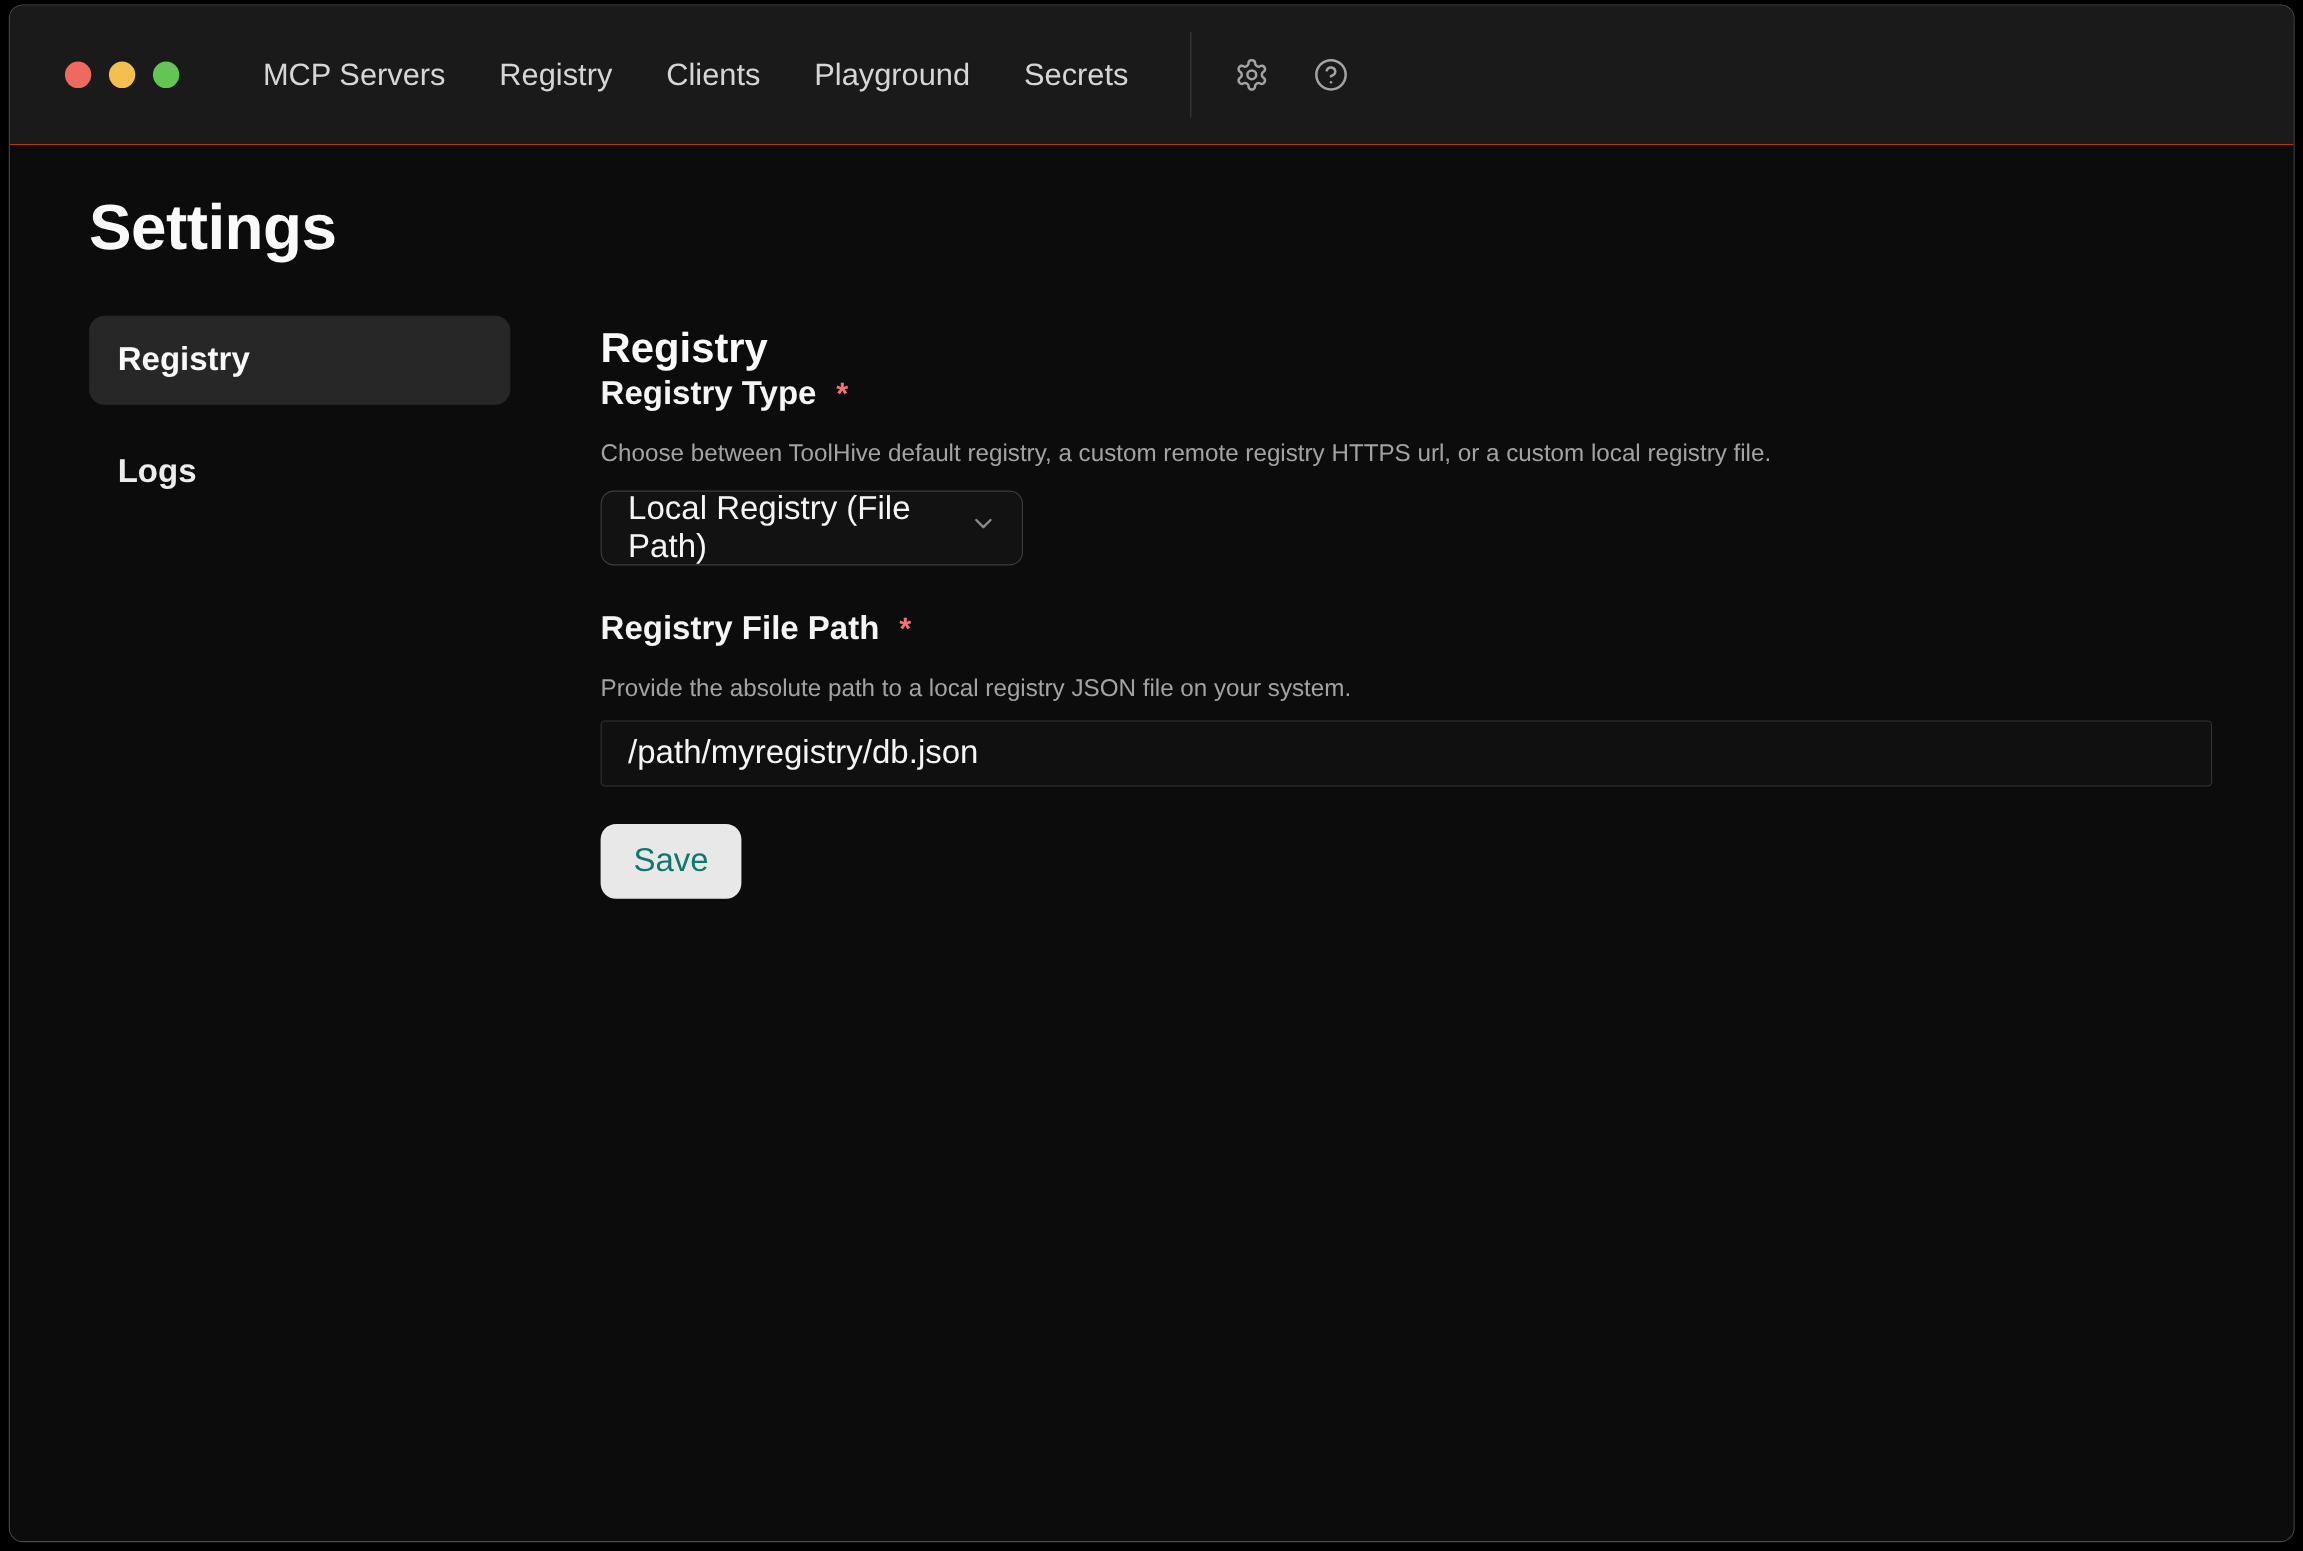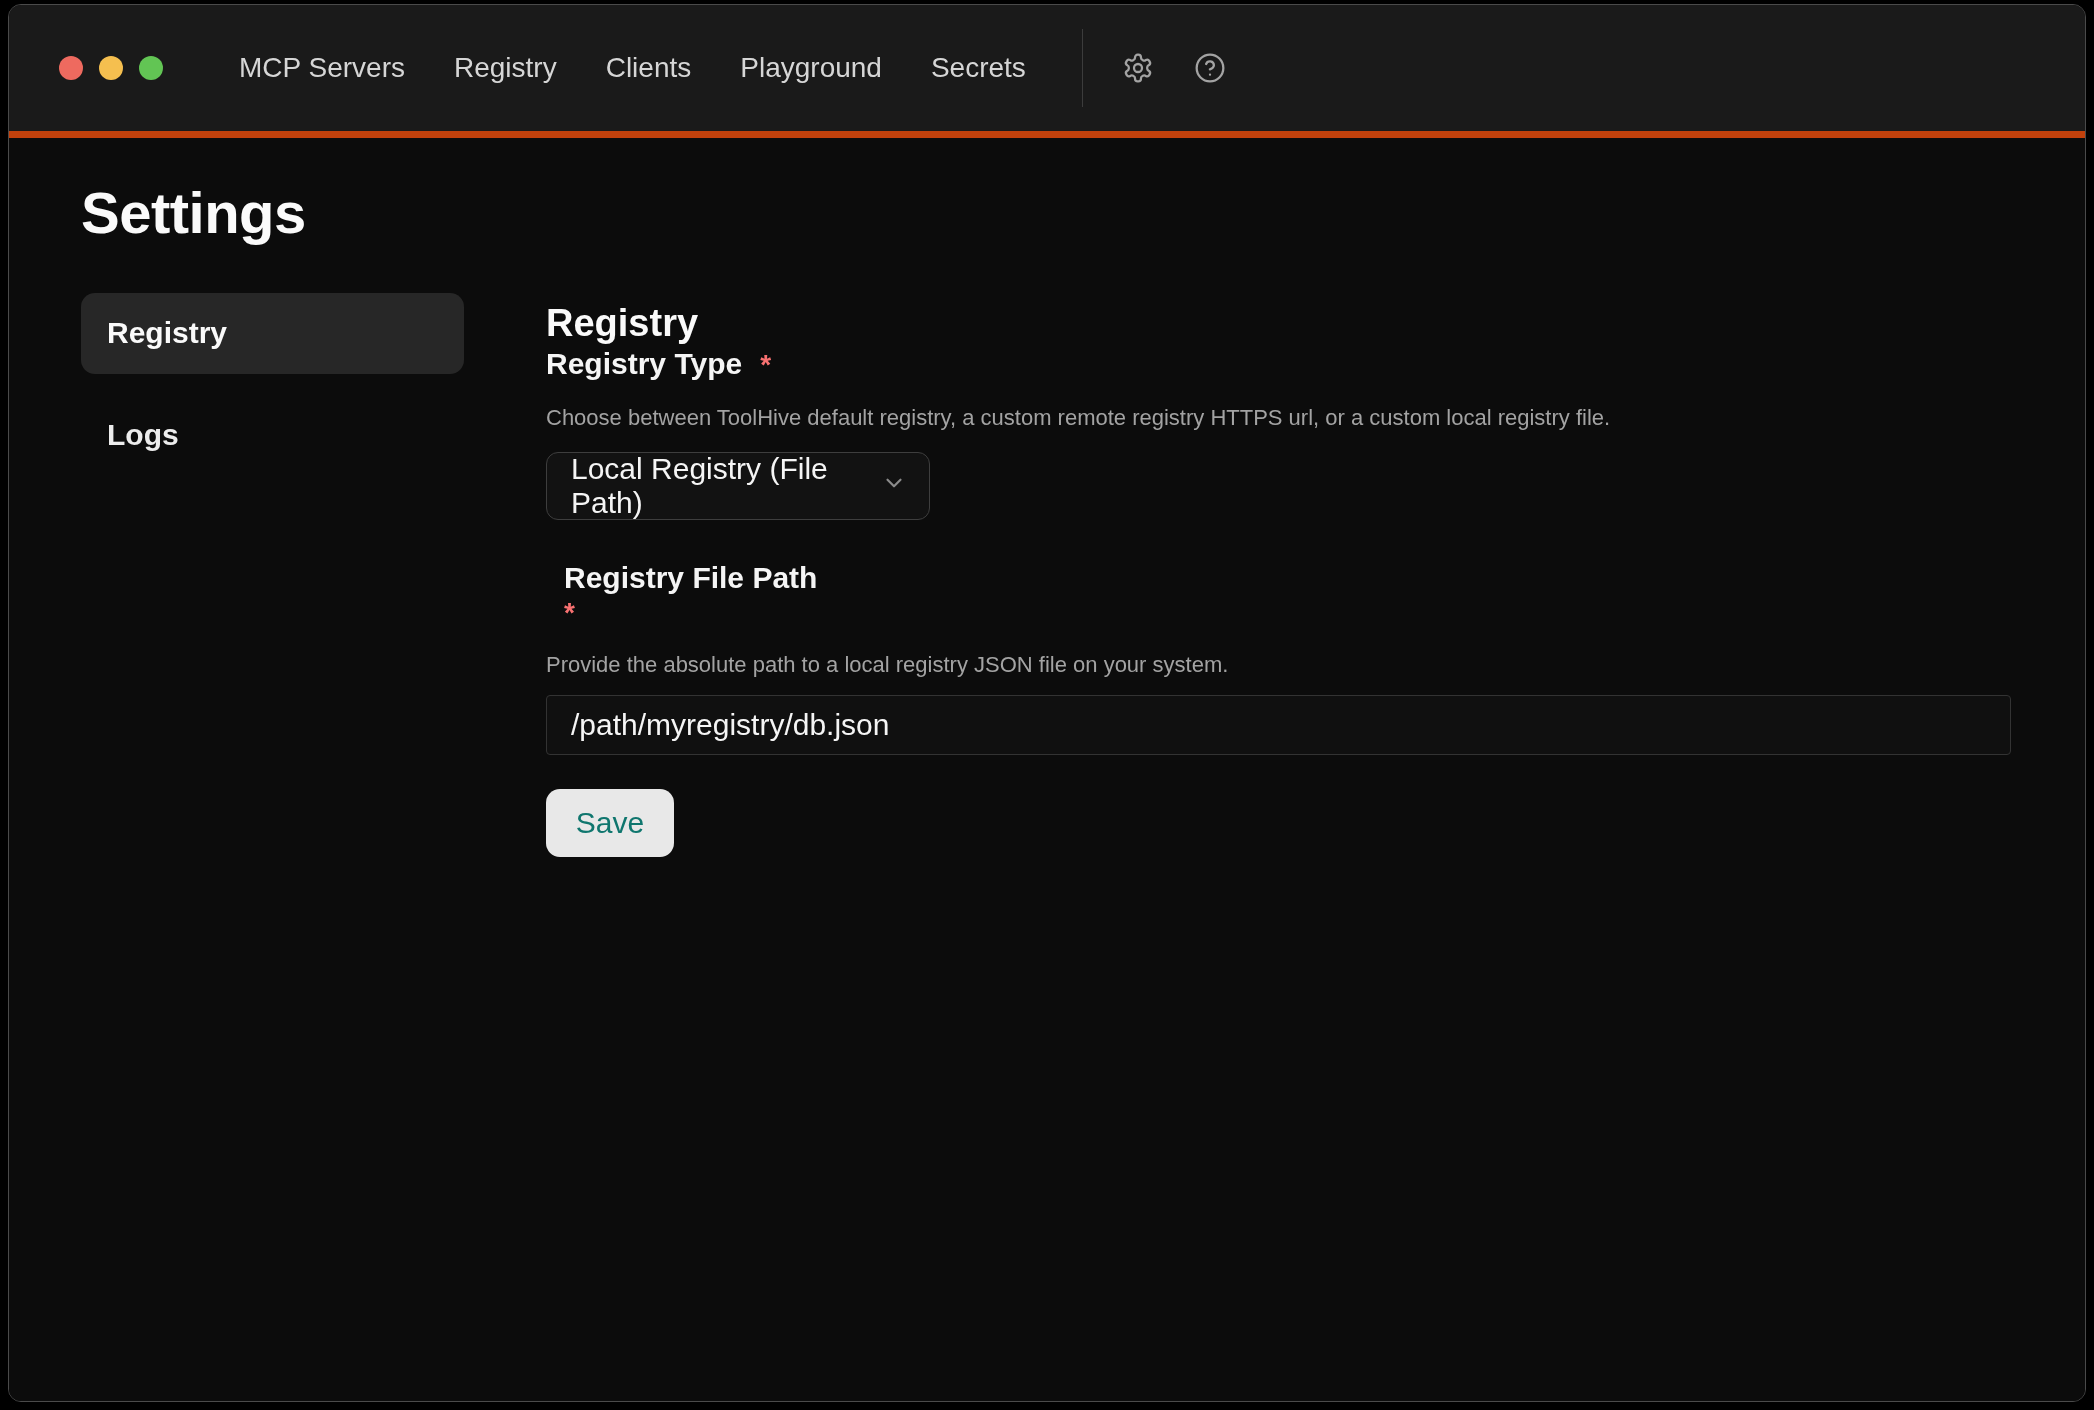--- a/index.html
+++ b/index.html
@@ -16,21 +16,21 @@
     border:1px solid #4a4a4a;
     border-radius:13px;
     background:#0c0c0c;
     display:flex;flex-direction:column;
     overflow:hidden;
   }
   
   .topbar{
     height:126px;flex:0 0 126px;
     background:#1a1a1a;
-    border-bottom:7px solid #c2410c;
+    border-bottom:1px solid #c2410c;
     display:flex;align-items:center;
     padding-left:50px;
   }
   .traffic-lights{display:flex;gap:16px;align-items:center;}
   .tl{width:24px;height:24px;border-radius:50%;display:inline-block;}
   .tl.red{background:#ee6a5f;}
   .tl.yellow{background:#f5bf4f;}
   .tl.green{background:#62c554;}
   .nav{display:flex;gap:49px;margin-left:76px;align-items:center;}
   .nav a{
@@ -70,21 +70,21 @@
   .panel{flex:1;min-width:0;}
   h2.section-heading{
     margin:8px 0 0 0;
     font-size:38px;font-weight:700;color:#fafafa;line-height:1.2;
   }
   .label-row{
     display:flex;align-items:baseline;
     font-size:30px;font-weight:600;color:#f5f5f5;line-height:1.2;
   }
   .label-row.first{}
-  .label-row.second{margin-top:40px;flex-direction:column;}
+  .label-row.second{margin-top:40px;}
   .req{color:#f87171;font-size:28px;font-weight:600;margin-left:18px;}
   .desc{
     margin:22px 0 0 0;
     font-size:22px;line-height:1.25;color:#a3a3a3;
     white-space:nowrap;
   }
   .select{
     margin-top:20px;
     width:384px;height:68px;box-sizing:border-box;
     background:#121212;

